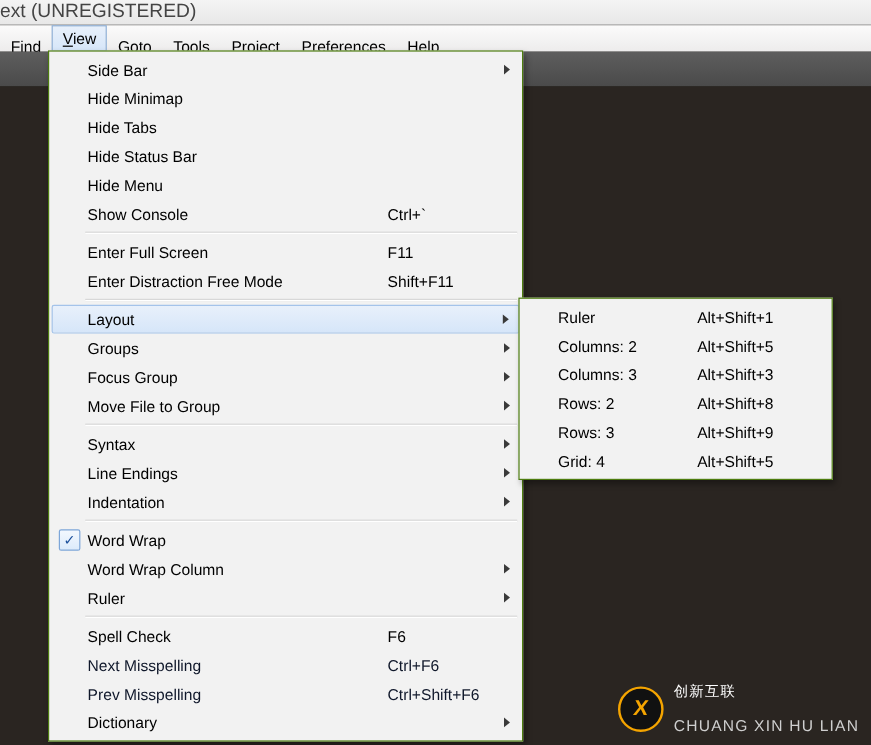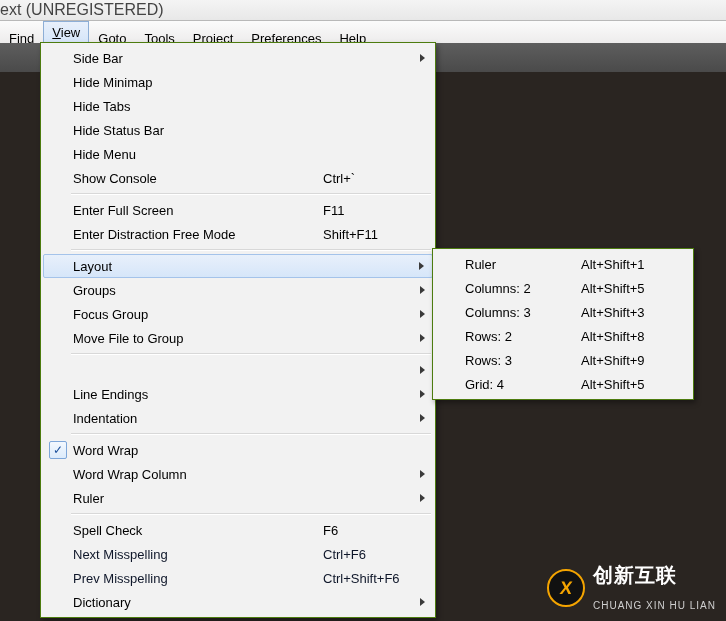--- a/index.html
+++ b/index.html
@@ -19,22 +19,22 @@
 .submenu .label{flex:1}
 .submenu .accel{margin-left:40px;text-align:left;min-width:88px}
 .sub-arrow{position:absolute;right:8px;top:50%;margin-top:-4px;width:0;height:0;border-top:4px solid transparent;border-bottom:4px solid transparent;border-left:5px solid #3a3a3a}
 .checkmark{position:absolute;left:6px;top:3px;width:16px;height:16px;border:1px solid #7da6d9;background:linear-gradient(#f3f8fe,#dcebfb);border-radius:2px;display:flex;align-items:center;justify-content:center;color:#1b4f9b;font-size:12px;line-height:1}
 .view-menu{left:40px;top:42px;width:390px}
 .layout-sub{left:432px;top:248px;width:256px}
 .logo{position:absolute;right:10px;bottom:10px;display:flex;align-items:center;gap:8px;color:#fff}
 .logo-badge{width:34px;height:34px;border:2px solid #f4a400;border-radius:50%;display:flex;align-items:center;justify-content:center;background:#111}
 .logo-badge .x{color:#f4a400;font-weight:700;font-size:18px;transform:skewX(-8deg)}
 .logo-text{display:flex;flex-direction:column;line-height:1}
-.logo-cn{font-size:20px;font-weight:700;letter-spacing:1px}
-.logo-py{font-size:10px;letter-spacing:1px;color:#cfcfcf;margin-top:16px}
+.logo-cn{font-size:12px;font-weight:400;letter-spacing:1px}
+.logo-py{font-size:13px;letter-spacing:1px;color:#cfcfcf;margin-top:16px}
 </style>
 </head>
 <body>
 
 <div class="title-bar"><span>ext (UNREGISTERED)</span></div>
 
 <div class="menu-bar">
   <div class="menu-item">
       <span class="mn"><span class="ul">F</span>ind</span>
     </div>
@@ -103,20 +103,21 @@
   <div class="row">
       <span class="label">Focus Group</span>
       <span class="sub-arrow"></span>
     </div>
   <div class="row">
       <span class="label">Move File to Group</span>
       <span class="sub-arrow"></span>
     </div>
   <div class="sep"></div>
   <div class="row">
+      <span class="label">Syntax</span>
       <span class="sub-arrow"></span>
     </div>
   <div class="row">
       <span class="label">Line Endings</span>
       <span class="sub-arrow"></span>
     </div>
   <div class="row">
       <span class="label">Indentation</span>
       <span class="sub-arrow"></span>
     </div>

